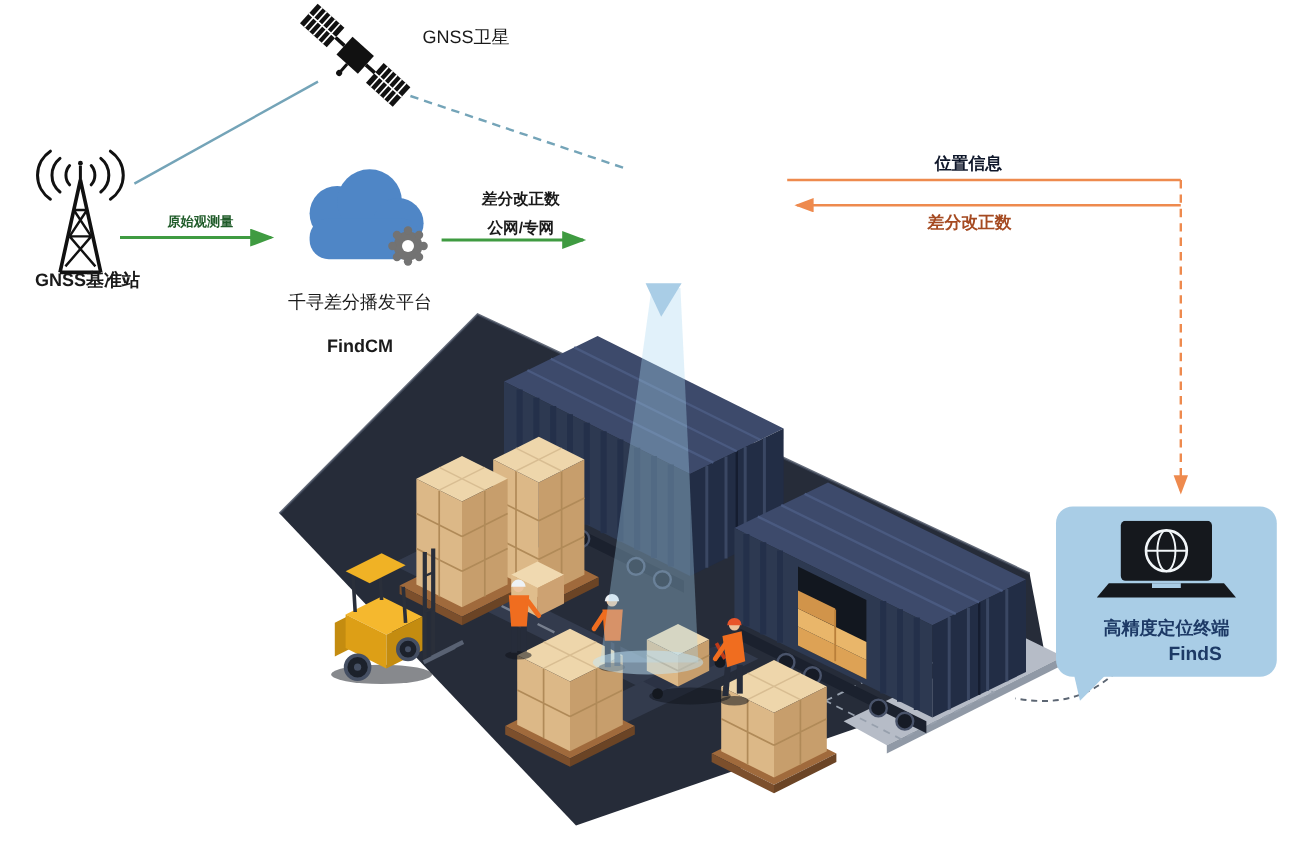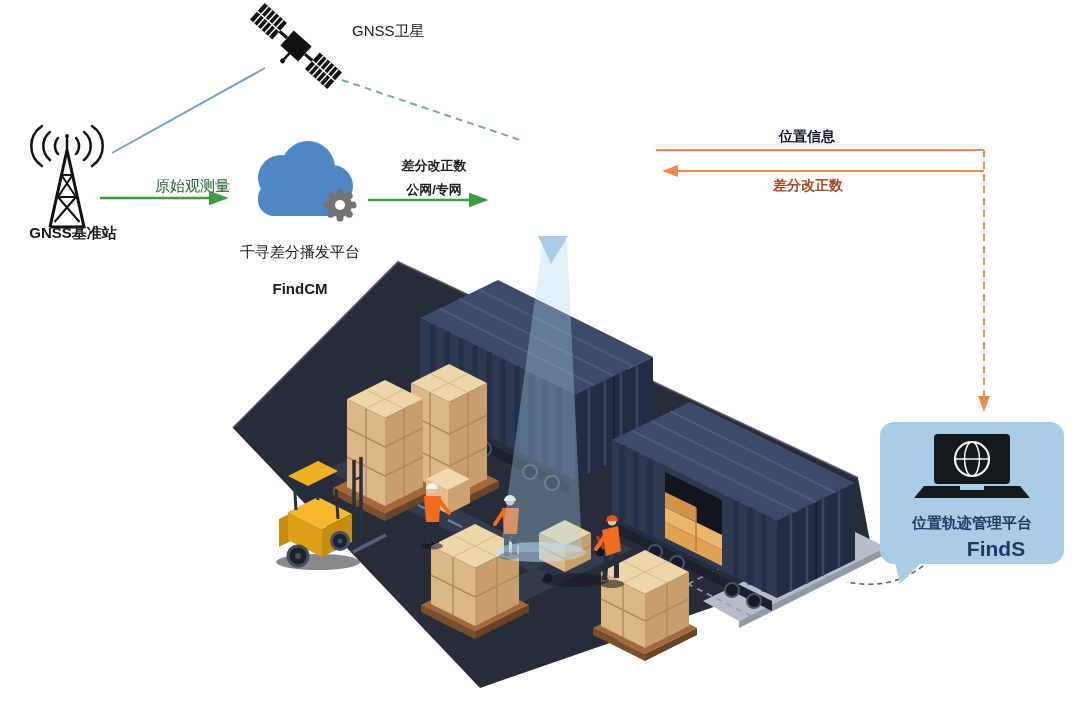--- a/index.html
+++ b/index.html
@@ -258,37 +258,37 @@
     <path d="M984,150 V410" stroke="#ee8a4e" stroke-width="2" fill="none" stroke-dasharray="7 5" marker-end="url(#mOrange)"></path>
   </svg>
 
   <div class="lbl" style="left:352px;top:22px;font-size:15px;">GNSS卫星</div>
 
   <div class="lbl center" style="left:14px;top:224px;width:118px;font-size:15px;font-weight:700;">GNSS基准站</div>
 
   <div class="lbl center" style="left:222px;top:243px;width:156px;font-size:15px;font-weight:400;">千寻差分播发平台</div>
   <div class="lbl center" style="left:222px;top:280px;width:156px;font-size:15px;font-weight:700;">FindCM</div>
 
-  <div class="lbl center" style="left:104px;top:177px;width:126px;font-size:15px;font-weight:400;color:#205c2a;text-align:right;">原始观测量</div>
+  <div class="lbl center" style="left:104px;top:177px;width:126px;font-size:11px;font-weight:700;color:#205c2a;">原始观测量</div>
 
   <div class="lbl center" style="left:382px;top:157px;width:104px;font-size:13px;font-weight:700;">差分改正数</div>
   <div class="lbl center" style="left:382px;top:181px;width:104px;font-size:13px;font-weight:700;">公网/专网</div>
 
   <div class="lbl center" style="left:757px;top:128px;width:100px;font-size:14px;font-weight:700;color:#0f172a;">位置信息</div>
   <div class="lbl center" style="left:760px;top:177px;width:96px;font-size:14px;font-weight:700;color:#a54a21;">差分改正数</div>
 
 
   <div class="bubble" style="left:880px;top:422px;width:184px;height:142px;">
     <svg class="icon-abs" style="left:32px;top:12px;" width="120" height="72" viewBox="0 0 120 72">
       <rect x="22" y="0" width="76" height="50" rx="4" fill="#15181d"></rect>
       <g stroke="#f2f6f9" fill="none">
         <circle cx="60" cy="25" r="17" stroke-width="2.2"></circle>
         <ellipse cx="60" cy="25" rx="7.5" ry="17" stroke-width="1.6"></ellipse>
         <path d="M43,25H77" stroke-width="1.6"></path>
       </g>
       <polygon points="12,52 108,52 118,64 2,64" fill="#15181d"></polygon>
       <rect x="48" y="52" width="24" height="4" fill="#a9cde6"></rect>
     </svg>
-    <div class="btxt" style="top:92px;font-size:15px;">位置轨迹管理平台</div>
-    <div class="btxt" style="top:115px;font-size:21px;padding-left:48px;">FindS</div>
+    <div class="btxt" style="top:92px;font-size:15px;">高精度定位终端</div>
+    <div class="btxt" style="top:115px;font-size:16px;padding-left:48px;">FindS</div>
   </div>
 
 </div>
 
 </body></html>

